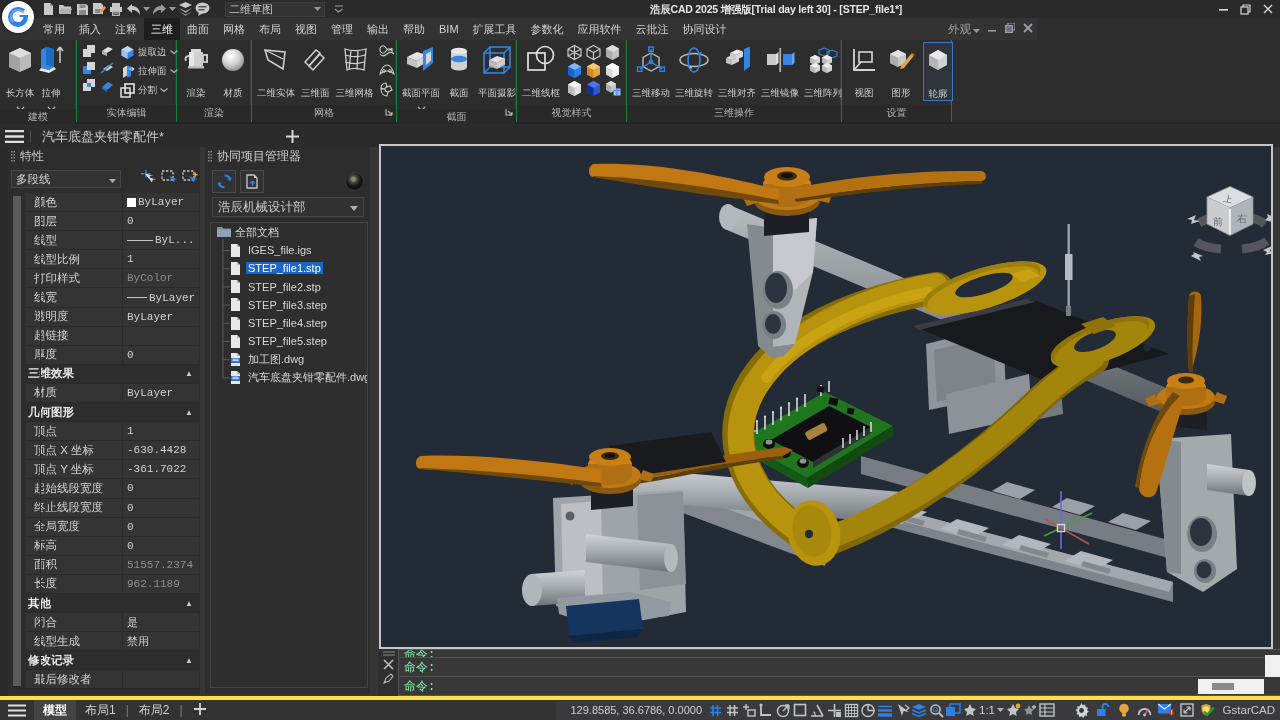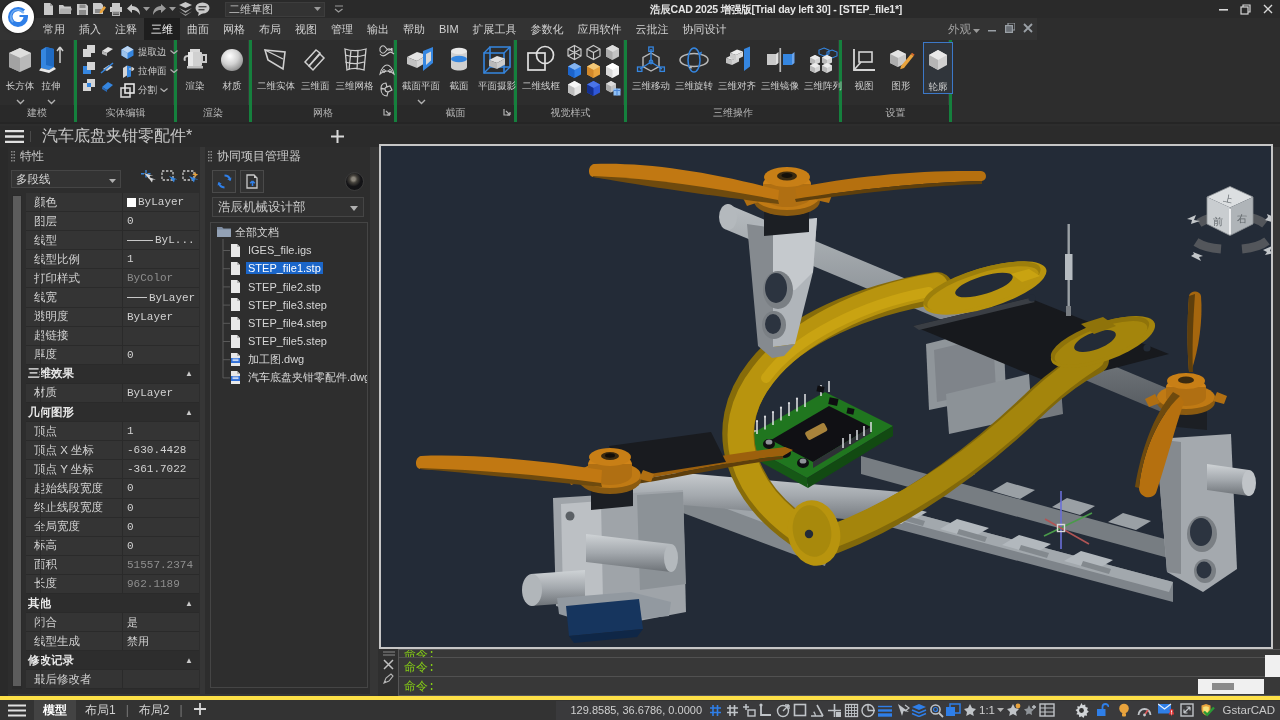--- a/index.html
+++ b/index.html
@@ -29,40 +29,40 @@
 .menubar { position:absolute; left:0; top:18px; width:1037px; height:22px; background:#333333; display:flex; align-items:stretch; }
 .menu-tabs { display:flex; margin-left:36px; }
 .menu-tab { padding:0 7px; line-height:22px; color:#d2d2d2; font-size:11px; white-space:nowrap; }
 .menu-tab.active { background:#1e1e1e; color:#ffffff; }
 .menu-right { position:absolute; right:4px; top:0; height:22px; display:flex; align-items:center; gap:8px; }
 .appearance { color:#a0a0a0; font-size:11.5px; }
 .doc-controls { display:flex; align-items:center; gap:8px; color:#9aa0a6; }
 
 
 .ribbon { position:absolute; left:0; top:40px; width:1280px; height:84px; background:#2d2d2d; border-bottom:2px solid #252525; display:flex; }
-.rpanel { position:relative; height:82px; border-right:3px solid #15803d; box-shadow:inset -1px 0 0 #383838; display:flex; flex-direction:column; }
+.rpanel { position:relative; height:82px; border-right:1px solid #15803d; box-shadow:inset -1px 0 0 #383838; display:flex; flex-direction:column; }
 .rpanel-body { flex:1; display:flex; align-items:flex-start; padding:2px 4px 0 4px; }
 .rpanel-caption { height:17px; line-height:16px; text-align:center; color:#b4b4b4; font-size:10px; background:#292929; position:relative; }
 .corner-expand { position:absolute; right:3px; bottom:3px; }
 .bigbtn { display:flex; flex-direction:column; align-items:center; width:auto; padding:0 1px; }
 .bigbtn .bicon { height:32px; display:flex; align-items:center; justify-content:center; margin-top:2px; }
-.bigbtn .blabel { font-size:9.5px; color:#cfcfcf; line-height:12px; margin-top:4px; white-space:nowrap; letter-spacing:0; }
+.bigbtn .blabel { font-size:9.5px; color:#cfcfcf; line-height:12px; margin-top:11px; white-space:nowrap; letter-spacing:0; }
 .bigbtn .bdrop { height:8px; margin-top:2px; }
 .smallrow-col { display:flex; flex-direction:column; justify-content:flex-start; gap:1px; }
 .srow { display:flex; align-items:center; height:18px; gap:3px; }
 .srow .slabel { font-size:9.5px; color:#cfcfcf; white-space:nowrap; }
 .icon16 { width:16px; height:16px; display:flex; align-items:center; justify-content:center; }
 .cubegrid { display:grid; grid-template-columns:repeat(3,19px); grid-auto-rows:18px; gap:0px; margin-top:1px; }
 .cubegrid .icon16 { width:19px; height:18px; }
 
 
 .doctabs { position:absolute; left:0; top:126px; width:1280px; height:21px; background:#2b2b2b; display:flex; align-items:stretch; }
 .doctab-burger { width:28px; display:flex; align-items:center; justify-content:center; }
 .dsep { width:1px; background:#4a4a4a; margin:5px 2px; }
-.doctab { display:flex; align-items:center; padding:0 9px; color:#c8c8c8; font-size:16px; gap:6px; white-space:nowrap; }
+.doctab { display:flex; align-items:center; padding:0 9px; color:#c8c8c8; font-size:13px; gap:6px; white-space:nowrap; }
 .doctab.active { background:#3d3d3f; color:#ffffff; font-weight:bold;margin-top:44px; }
 .doctab .x { color:#c0c0c0; font-weight:normal; }
 .newtab { display:flex; align-items:center; padding:0 8px; color:#d0d0d0; font-size:17px; }
 
 
 .main { position:absolute; left:0; top:147px; width:1280px; height:549px; background:#363636; }
 
 
 .panel { position:absolute; top:0; background:#2d2d2d; }
 .panel-props { left:8px; width:192px; height:547px; }
@@ -102,21 +102,21 @@
 .tree-svg { position:absolute; left:0; top:0; z-index:0; }
 
 
 .viewport { position:absolute; left:379px; top:-3.5px; width:894px; height:505px; background:#232b37; border:2px solid #c6c6c6; }
 .viewport svg.scene { position:absolute; inset:0; }
 
 
 .cmdwin { position:absolute; left:378px; top:502px; width:902px; height:47px; background:#2f2f2f; }
 .cmd-gutter { position:absolute; left:2px; top:0; width:17px; height:47px; display:flex; flex-direction:column; align-items:center; gap:3px; padding-top:2px; }
 .cmd-rows { position:absolute; left:20px; top:0; width:882px; height:47px; border:1px solid #565656; border-right:none; background:#383838; }
-.cmdrow { height:18.5px; border-bottom:1px solid #515151; display:flex; align-items:flex-end; padding-left:5px; color:#84cc16; font-size:12px; font-family:"Liberation Mono", monospace; overflow:hidden; }
+.cmdrow { height:18.5px; border-bottom:1px solid #515151; display:flex; align-items:flex-end; padding-left:5px; color:#86efac; font-size:12px; font-family:"Liberation Mono", monospace; overflow:hidden; }
 .cmdrow.clip { height:8px; }
 .cmdrow.clip span { margin-bottom:-6px; }
 .cmdrow:last-child { border-bottom:none; }
 .cmd-vscroll { position:absolute; right:0px; top:6px; width:15px; height:22px; background:#f0f0f0; }
 .cmd-hscroll { position:absolute; right:16px; bottom:2px; width:66px; height:15px; background:#f0f0f0; }
 .cmd-hscroll .thumb { position:absolute; left:14px; top:4px; width:22px; height:7px; background:#8a8a8a; }
 
 
 .statusbar { position:absolute; left:0; top:696px; width:1280px; height:24px; background:#333333; display:flex; align-items:center; border-top:4px solid #fde047; }
 .sb-burger { width:34px; display:flex; align-items:center; justify-content:center; }

